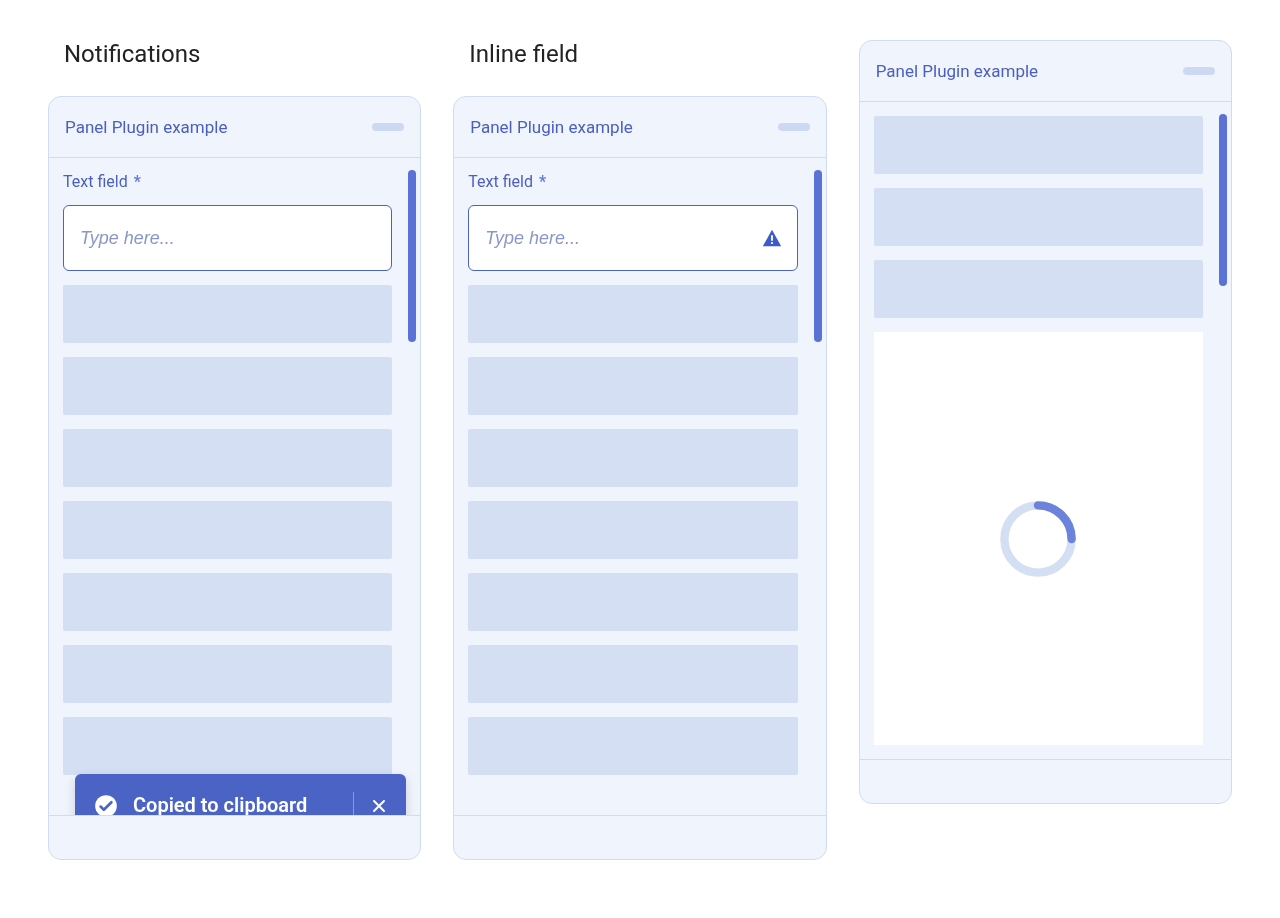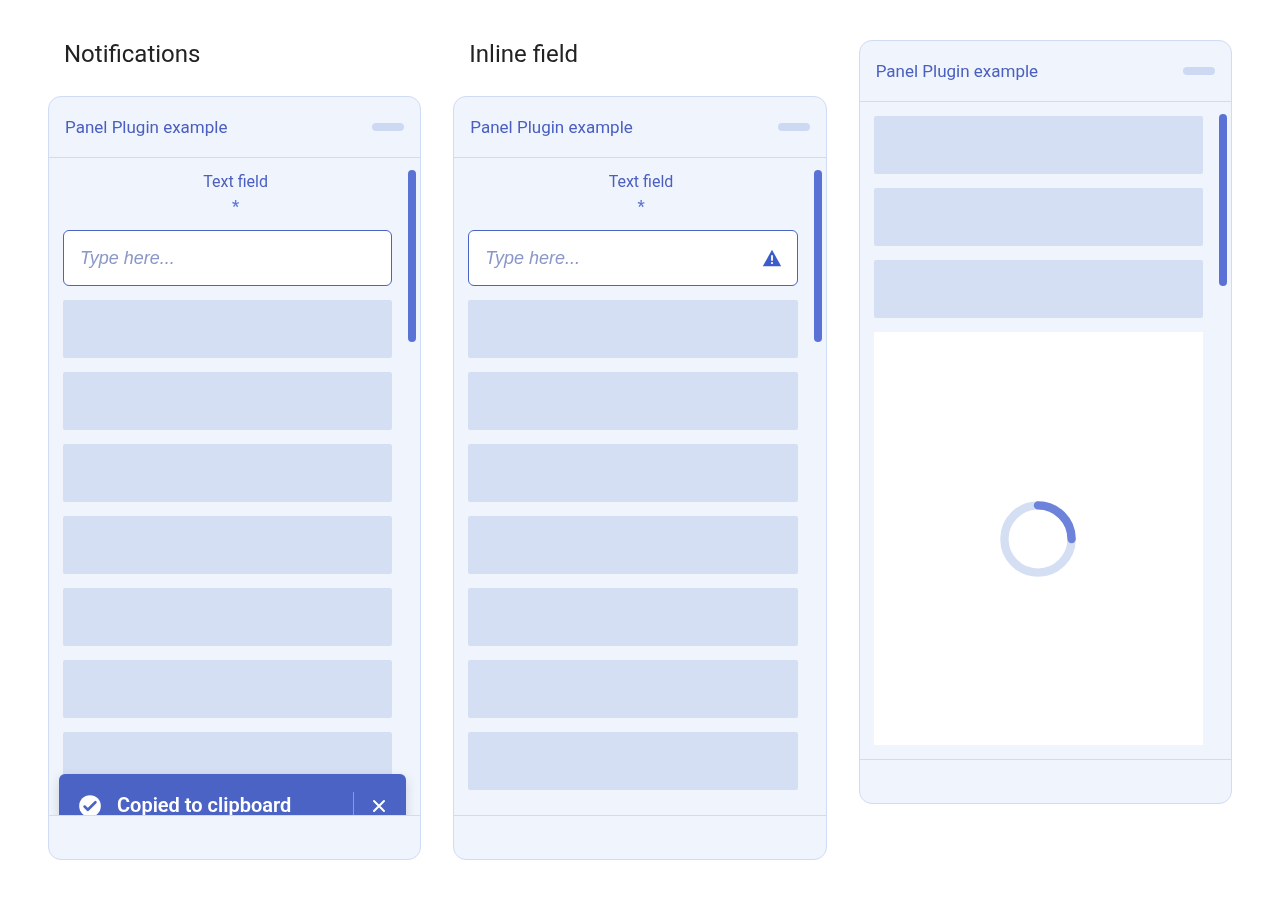--- a/index.html
+++ b/index.html
@@ -96,29 +96,28 @@
     height: 172px;
     background: #5a72d5;
     border-radius: 4px;
   }
   .field-label {
     color: var(--text-accent);
     font-size: 16px;
     display: flex;
     align-items: center;
     gap: 6px;
-    flex-direction: column;
   }
   .req {
     color: #6179d8;
     font-weight: 600;
   }
   .text-input {
     width: calc(100% - 16px);
-    height: 56px;
+    height: 66px;
     border: 1.5px solid var(--input-border);
     border-radius: 6px;
     background: #fff;
     display: flex;
     align-items: center;
     padding: 0 14px;
     justify-content: space-between;
   }
   .text-input input {
     border: none;
@@ -134,21 +133,21 @@
     font-style: italic;
   }
   .ph-block {
     background: var(--placeholder-blue);
     border-radius: 2px;
     height: 58px;
     width: calc(100% - 16px);
   }
   .toast {
     position: absolute;
-    left: 10px;
+    left: 26px;
     right: 14px;
     bottom: -22px;
     background: var(--toast-bg);
     color: #fff;
     border-radius: 6px;
     display: flex;
     align-items: center;
     padding: 18px 18px;
     box-shadow: 0 4px 12px rgba(0,0,0,0.15);
     z-index: 5;

